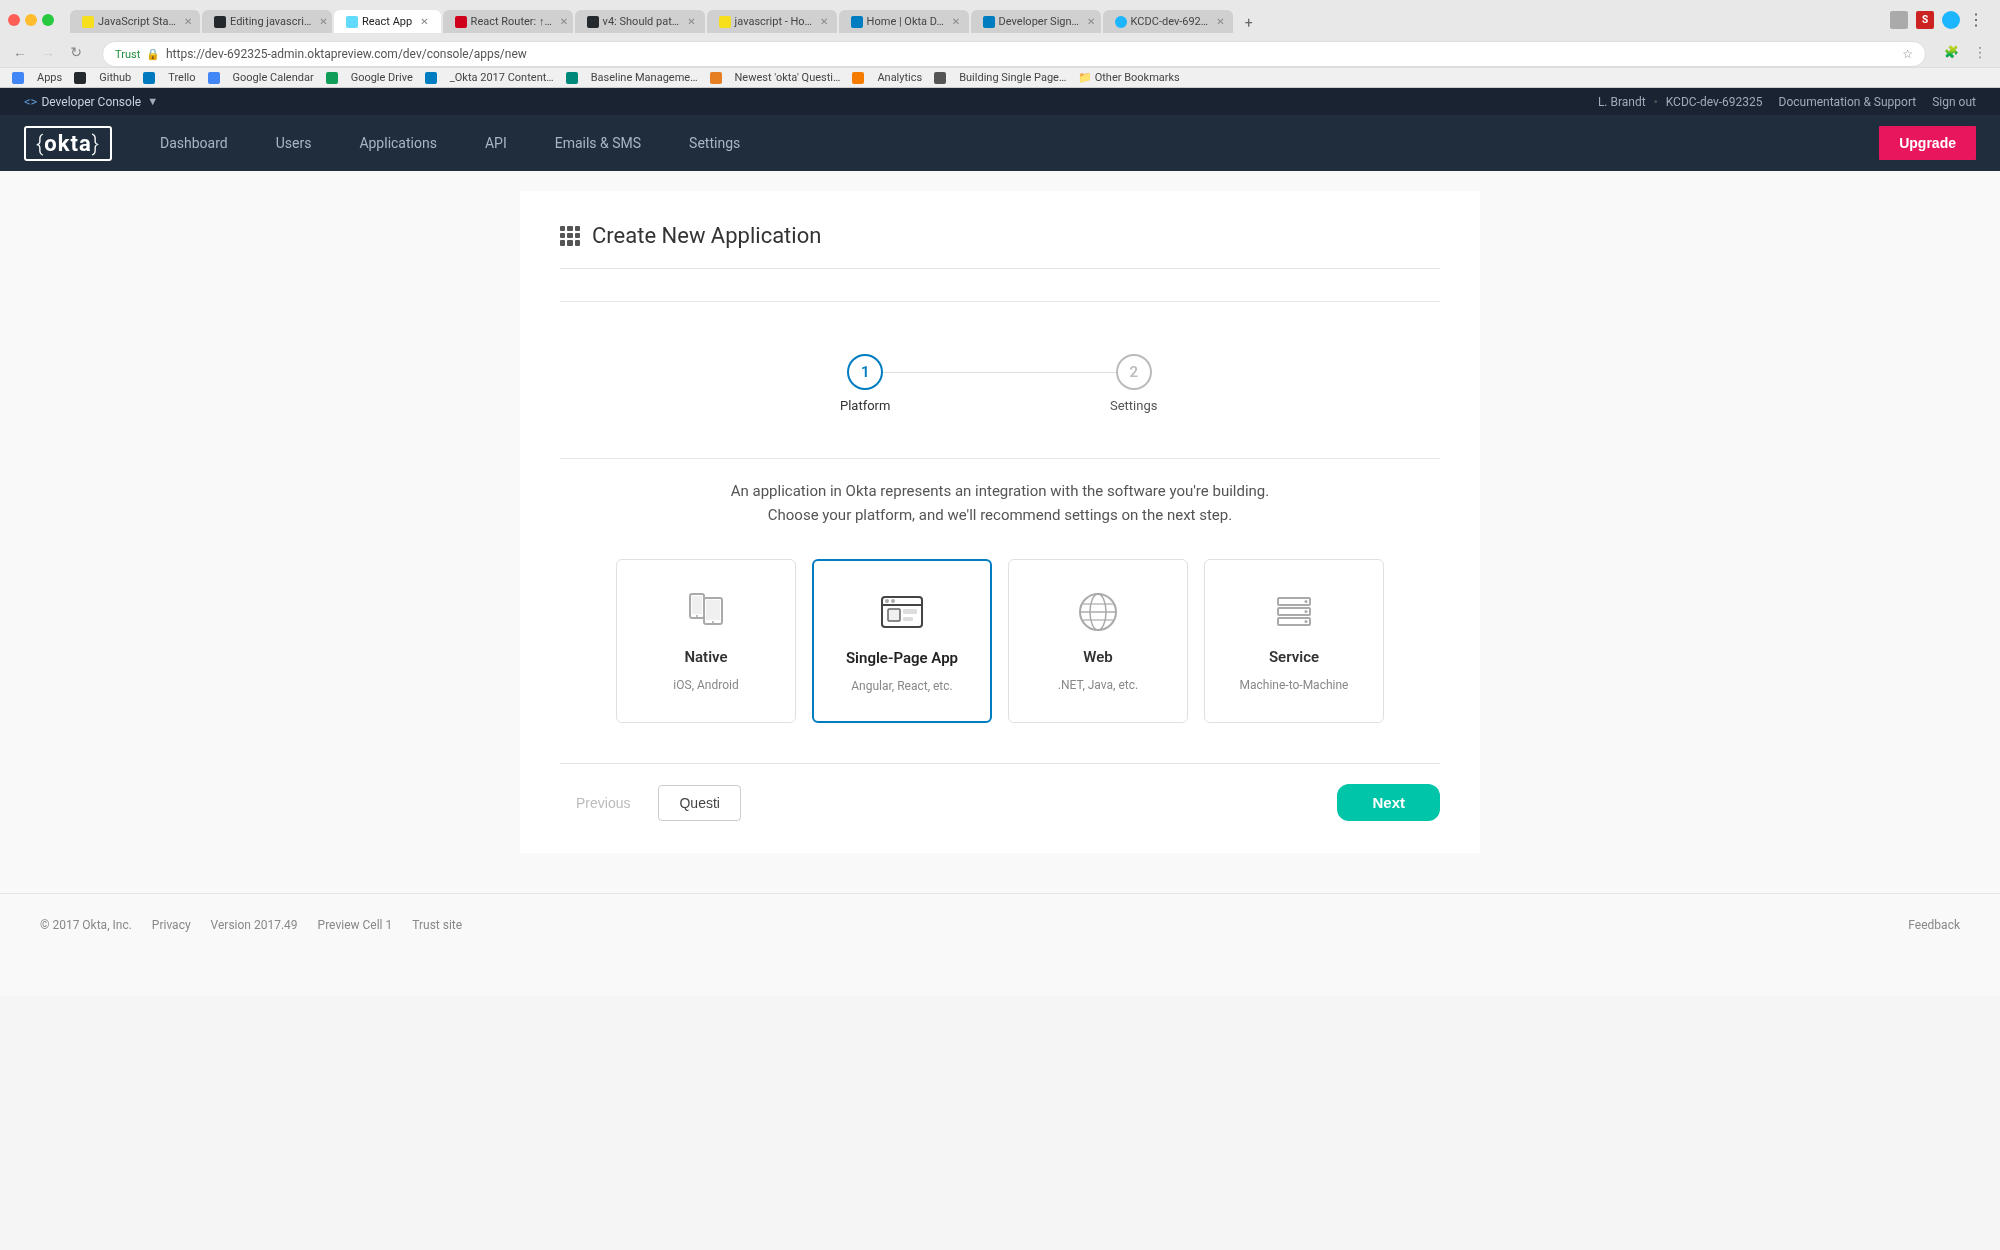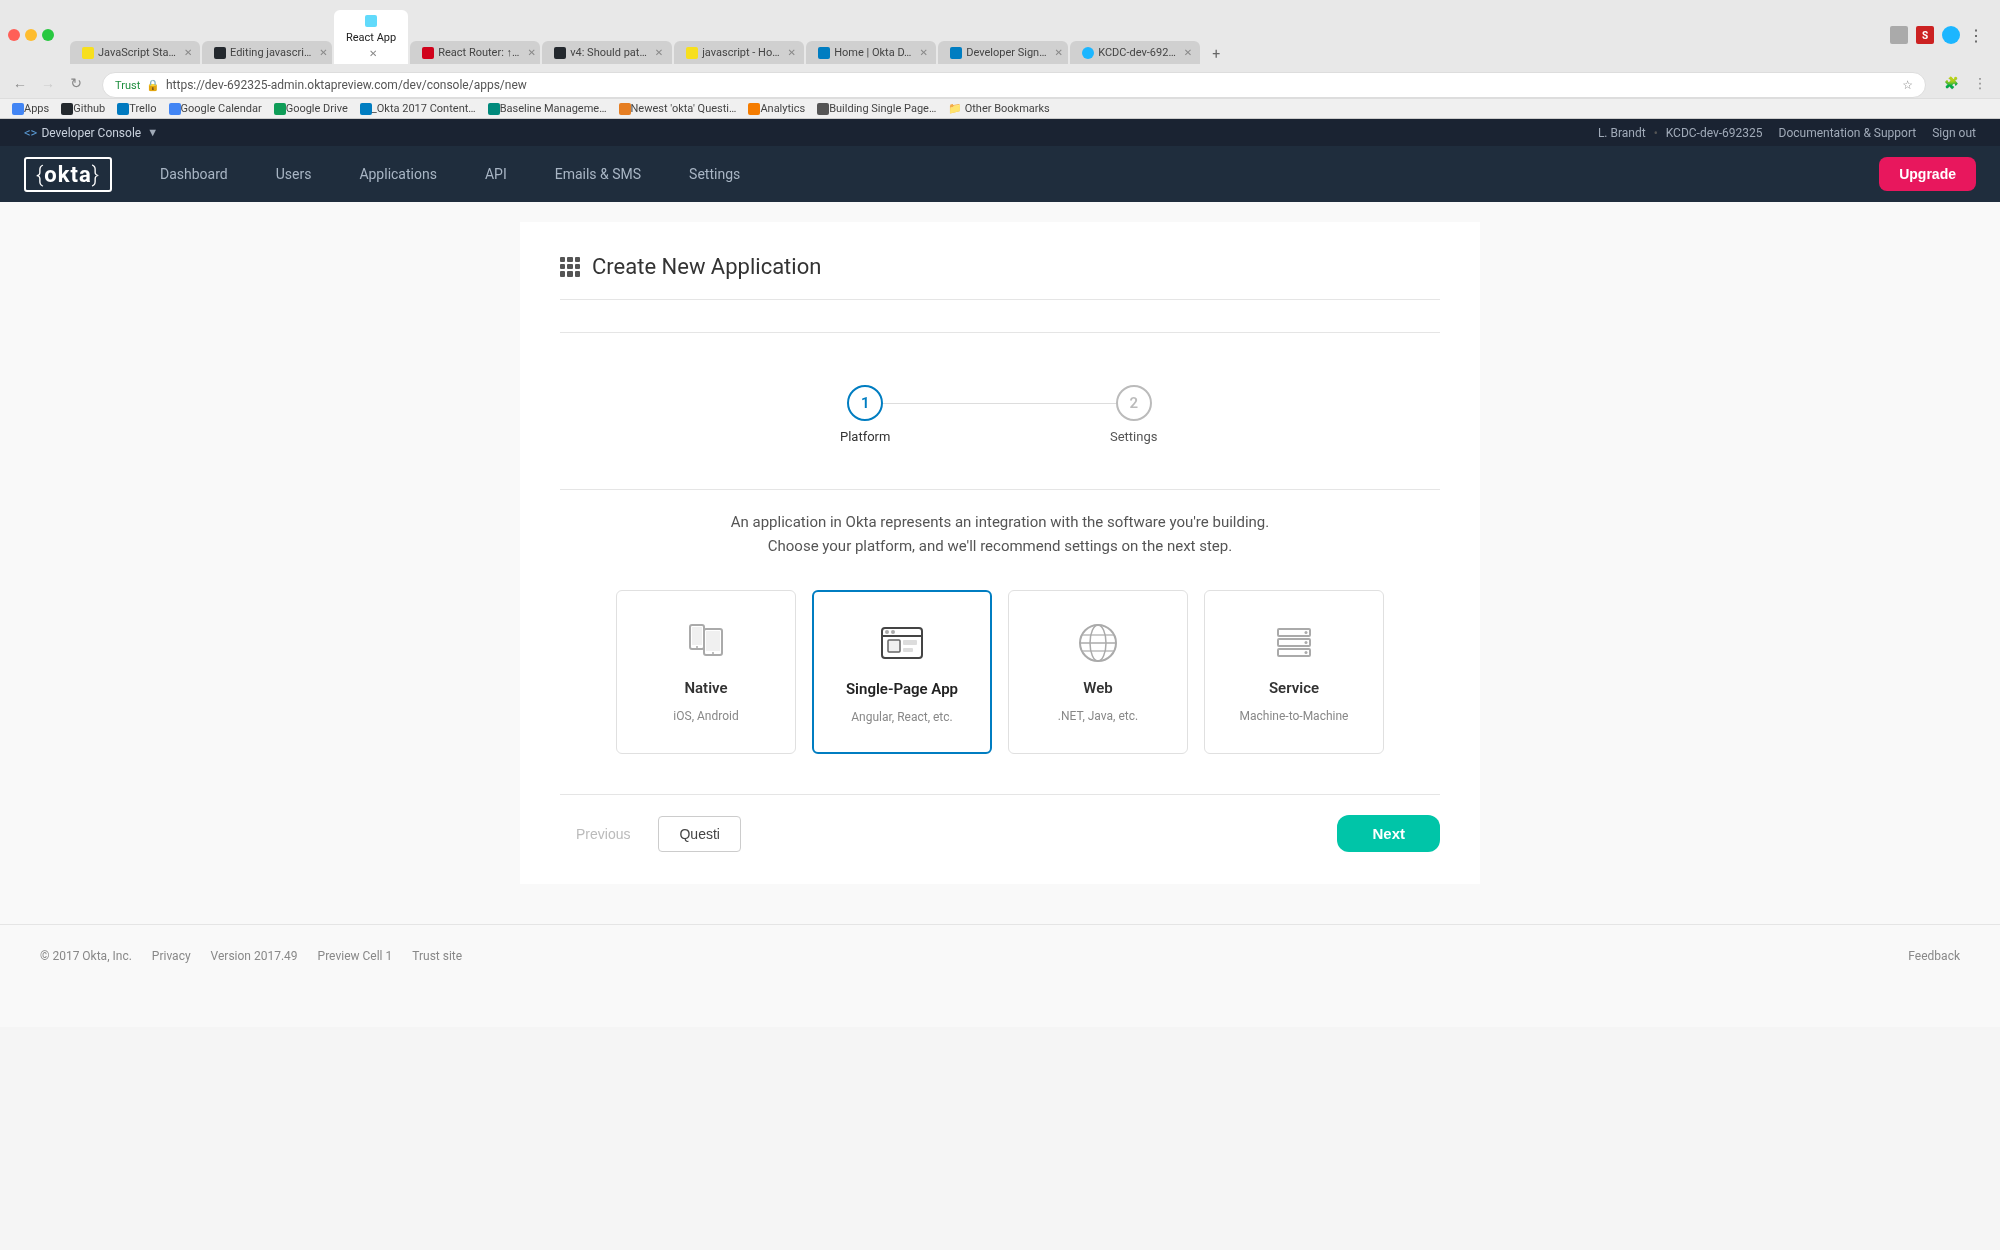--- a/index.html
+++ b/index.html
@@ -6,49 +6,49 @@
     body { font-family: -apple-system, BlinkMacSystemFont, 'Segoe UI', Roboto, sans-serif; background: #f5f5f5; font-size: 14px; }
 
     
     .browser-chrome { background: #e8e8e8; border-bottom: 1px solid #ccc; }
     .traffic-dot { width: 12px; height: 12px; border-radius: 50%; }
     .traffic-red { background: #ff5f57; }
     .traffic-yellow { background: #febc2e; }
     .traffic-green { background: #28c840; }
     .browser-tabs { display: flex; align-items: flex-end; padding: 4px 8px 0; gap: 2px; overflow: hidden; }
     .tab { background: #d0d0d0; border-radius: 6px 6px 0 0; padding: 5px 12px; font-size: 11px; color: #444; white-space: nowrap; max-width: 130px; overflow: hidden; text-overflow: ellipsis; cursor: pointer; display: flex; align-items: center; gap: 4px; }
-    .tab.active { background: #fff; color: #222; flex-direction: column; }
+    .tab.active { background: #fff; color: #222; }
     .tab-close { color: #888; font-size: 10px; margin-left: 4px; }
     .tab-favicon { width: 12px; height: 12px; border-radius: 2px; flex-shrink: 0; }
     .tab-favicon.react { background: #61dafb; }
     .tab-favicon.github { background: #24292e; }
     .tab-favicon.js { background: #f7df1e; }
     .tab-favicon.okta { background: #007dc1; }
     .browser-bar { background: #fff; margin: 4px 8px 0; border-radius: 20px; padding: 5px 12px; font-size: 12px; color: #333; display: flex; align-items: center; gap: 6px; border: 1px solid #ddd; }
     .browser-bar .secure { color: #1e8e3e; font-size: 11px; }
     .browser-url { flex: 1; color: #555; }
     .bookmarks-bar { background: #f0f0f0; padding: 3px 12px; font-size: 11px; color: #444; display: flex; align-items: center; gap: 12px; border-top: 1px solid #ddd; overflow: hidden; }
-    .bookmark-item { display: flex; align-items: center; gap: 0; white-space: nowrap; cursor: pointer; color: #444; }
+    .bookmark-item { display: flex; align-items: center; gap: 13px; white-space: nowrap; cursor: pointer; color: #444; }
     .bookmark-icon { width: 12px; height: 12px; border-radius: 2px; background: #ccc; flex-shrink: 0; }
 
     
     .console-topbar { background: #1a2332; color: #a0aab8; font-size: 12px; display: flex; align-items: center; justify-content: space-between; padding: 6px 24px; }
     .console-topbar-left { display: flex; align-items: center; gap: 4px; }
     .console-topbar-right { display: flex; align-items: center; gap: 16px; }
     .dev-console-label { display: flex; align-items: center; gap: 4px; color: #c8d0dc; }
     .dev-console-label .angle-bracket { color: #5b9bd5; font-size: 13px; }
     .org-info { display: flex; align-items: center; gap: 8px; }
 
     
     .main-navbar { background: #1f2d3d; display: flex; align-items: center; padding: 0 24px; height: 56px; }
     .okta-logo { color: #fff; font-size: 22px; font-weight: 300; border: 2px solid #fff; padding: 3px 10px; border-radius: 3px; margin-right: 32px; letter-spacing: 1px; }
     .okta-logo span { font-weight: 700; }
     .nav-links { display: flex; align-items: center; gap: 16px; flex: 1; }
     .nav-link { color: #a8b5c4; font-size: 14px; padding: 0 16px; height: 56px; display: flex; align-items: center; cursor: pointer; text-decoration: none; }
-    .upgrade-btn { background: #e8175d; color: #fff; border: none; padding: 9px 20px; border-radius: 8px; font-size: 14px; font-weight: 600; cursor: pointer; margin-left: auto; }
+    .upgrade-btn { background: #e8175d; color: #fff; border: none; padding: 9px 20px; border-radius: 1px; font-size: 14px; font-weight: 600; cursor: pointer; margin-left: auto; }
     .page-bg { background: #f9f9f9; padding: 20px 0 40px; }
 
     
     .page-title-row { display: flex; align-items: center; gap: 12px; margin-bottom: 32px; padding-bottom: 20px; border-bottom: 1px solid #e5e5e5; }
     .apps-grid-icon { display: grid; grid-template-columns: 1fr 1fr 1fr; gap: 2px; width: 20px; height: 20px; }
     .apps-grid-icon span { background: #555; border-radius: 1px; }
     .page-title { font-size: 22px; font-weight: 400; color: #333; }
 
     
     .wizard-steps { display: flex; align-items: center; justify-content: center; padding: 32px 0 24px; position: relative; }

